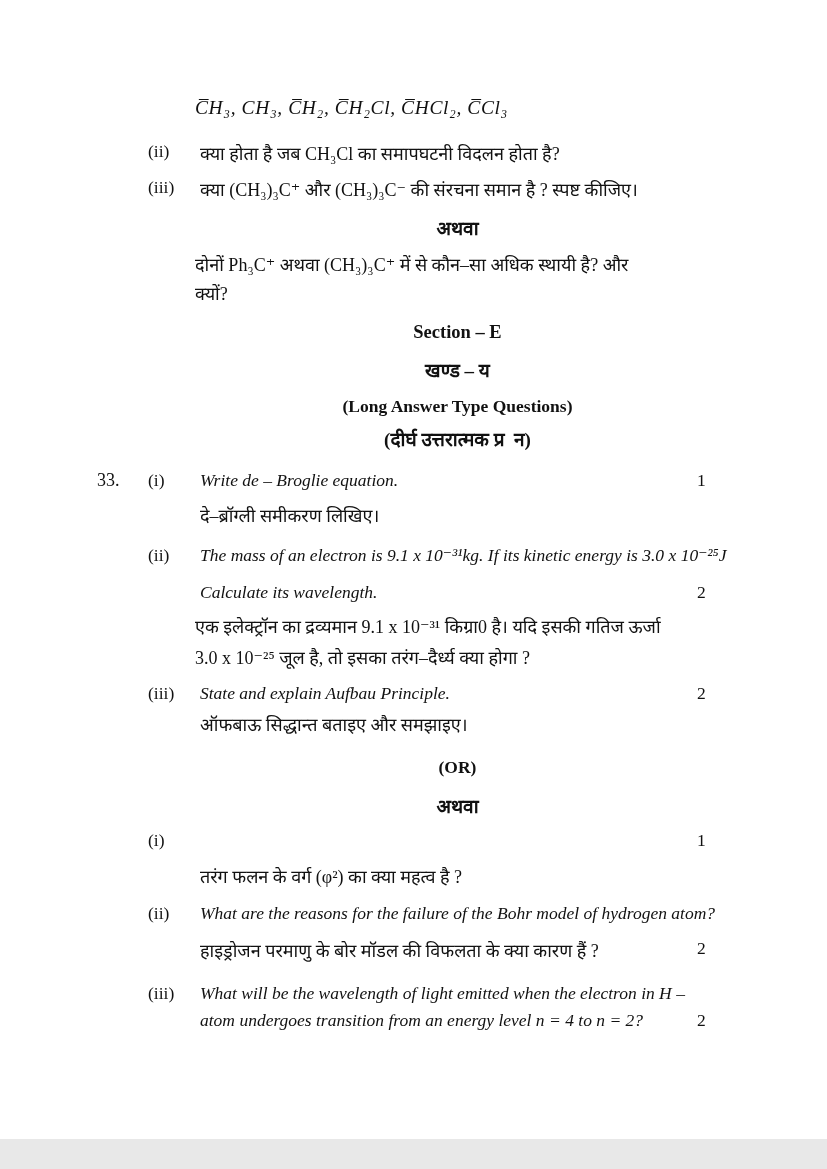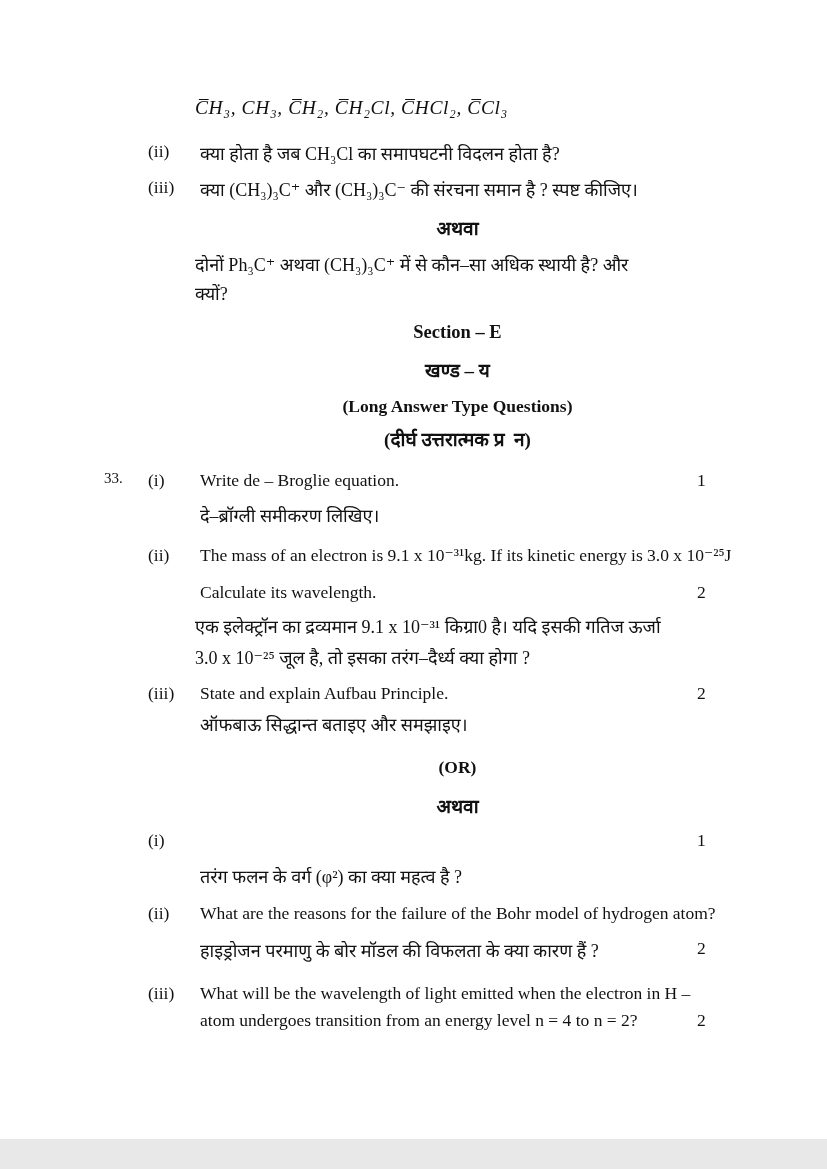--- a/index.html
+++ b/index.html
@@ -7,27 +7,27 @@
     position: relative;
     width: 827px;
     height: 1139px;
     margin: 0 auto;
     background: #ffffff;
     color: #111111;
     font-family: "Liberation Serif", "DejaVu Serif", serif;
     overflow: hidden;
   }
   .row { position: absolute; left: 0; width: 827px; height: 30px; }
-  .num    { position: absolute; left: 104px;  font-size: 15px; white-space: pre-wrap; }
+  .num    { position: absolute; left: 97px;  font-size: 18px; white-space: pre-wrap; }
   .lbl    { position: absolute; left: 148px; font-size: 17.5px; white-space: pre-wrap; }
   .t      { position: absolute; left: 200px; font-size: 17.5px; white-space: pre-wrap; }
   .t2     { position: absolute; left: 195px; font-size: 18px;   white-space: pre-wrap; }
   .mark   { position: absolute; left: 697px; font-size: 17.5px; }
   .center { position: absolute; left: 0; width: 827px; text-align: center; white-space: pre-wrap; }
-  .en  { font-size: 17.5px; }
+  .en  { font-size: 17.5px; font-style: italic; }
   .hi  { font-size: 18px; }
   .bold { font-weight: bold; margin-left: 44px; }
   .formula {
     position: absolute; left: 195px;
     font-style: italic; font-size: 19.5px; letter-spacing: 0.6px;
     white-space: pre-wrap;
   }
   .h-en   { font-size: 18.5px; }
   .h-sub  { font-size: 17.5px; }
   .h-hi   { font-size: 19px; }

